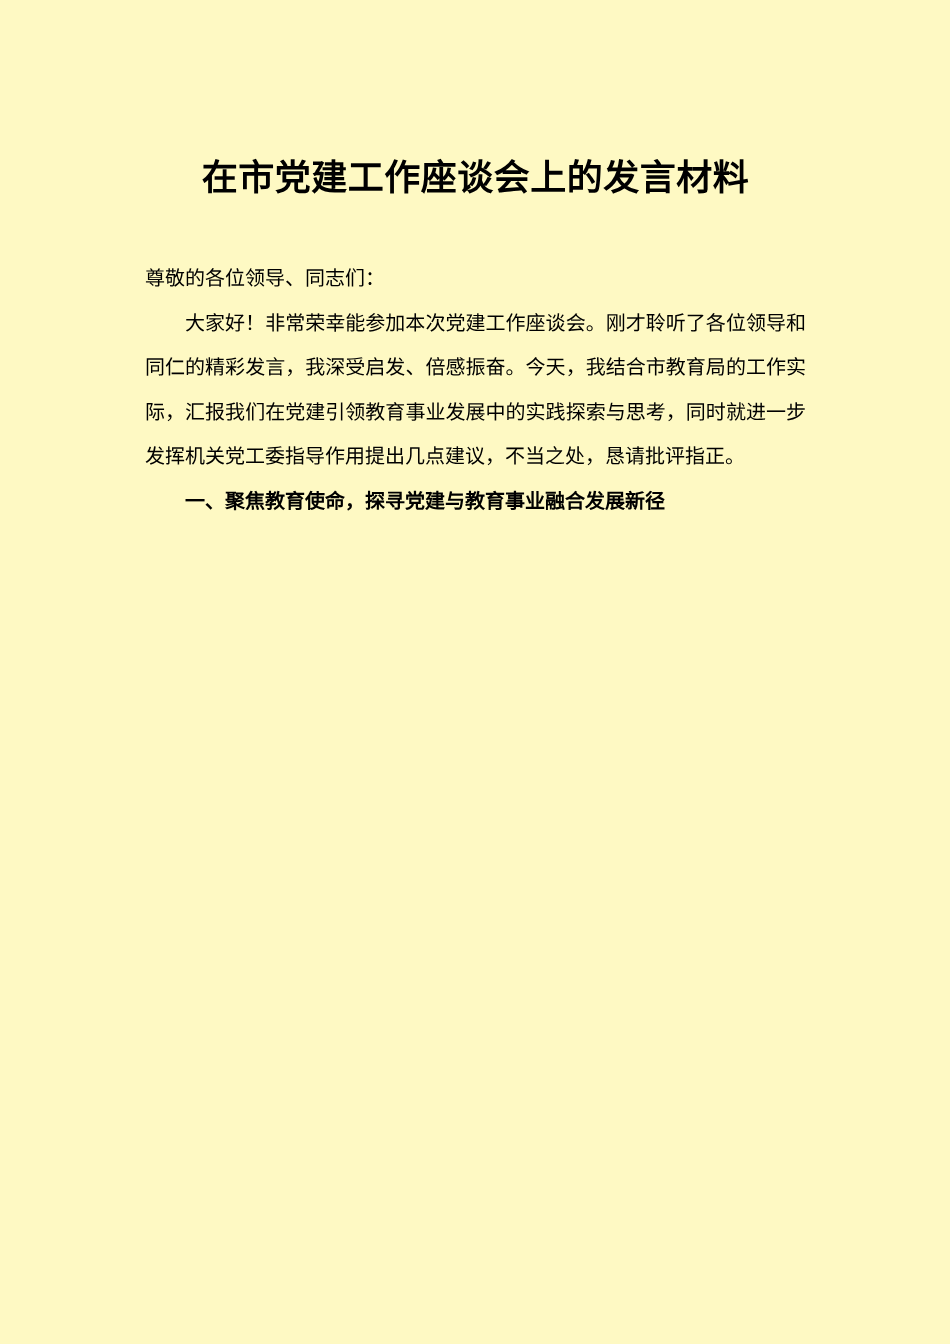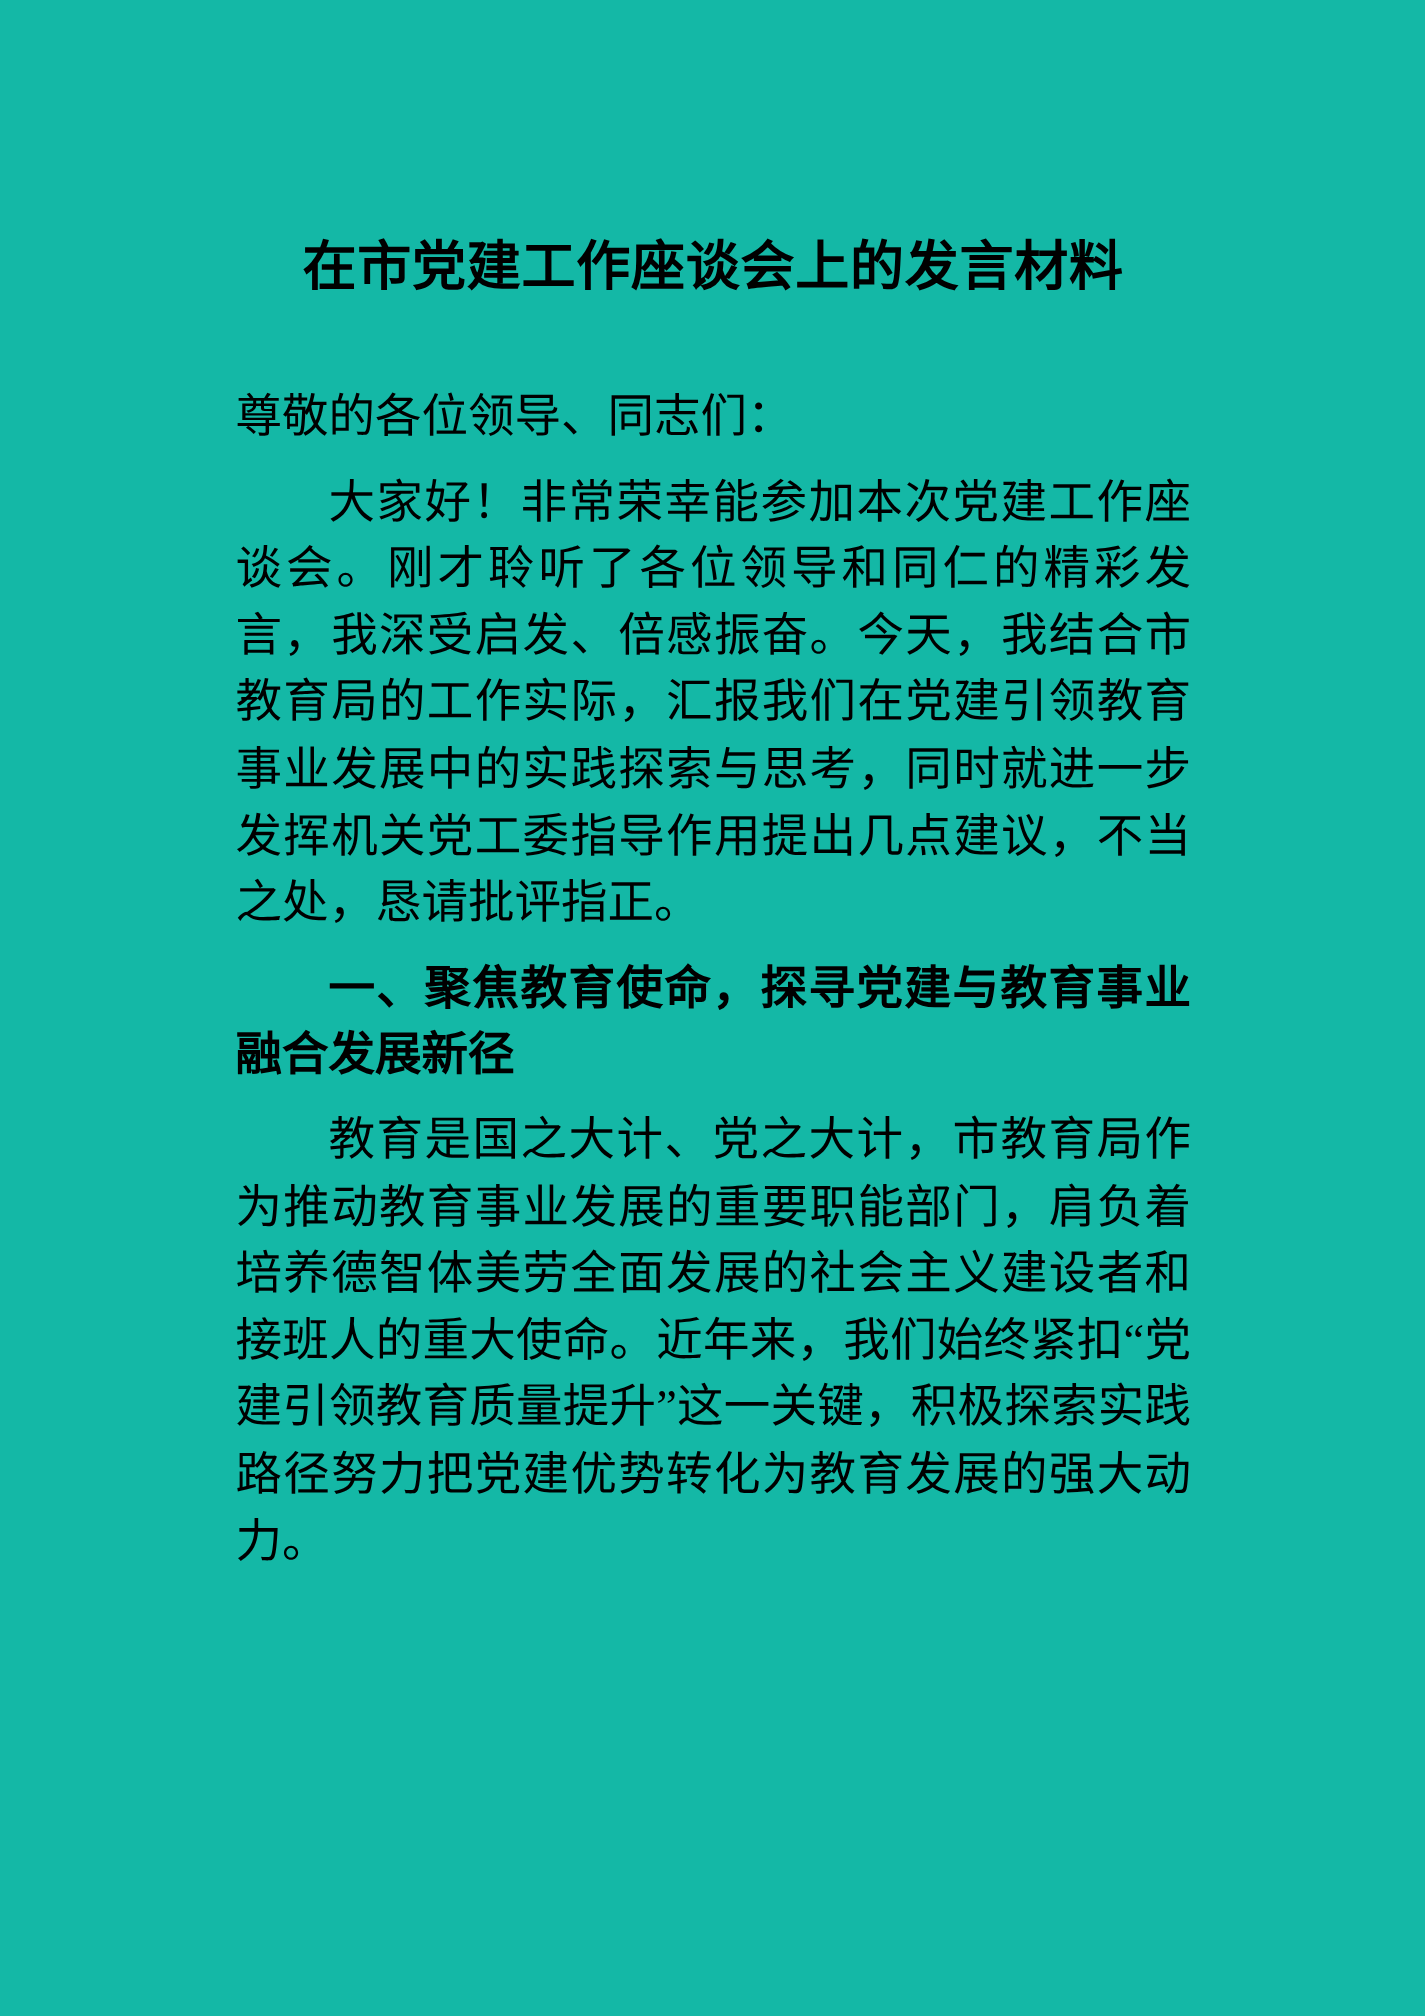--- a/index.html
+++ b/index.html
@@ -5,41 +5,41 @@
   html, body {
     margin: 0;
     padding: 0;
     background: #ffffff;
   }
   .page {
     position: relative;
     width: 950px;
     height: 1344px;
     margin: 0 auto;
-    background: #14b8a6;
+    background: #fef9c3;
     box-sizing: border-box;
     padding: 152px 144px 0 145px;
     overflow: hidden;
     color: #000000;
     font-family: "Liberation Serif", "DejaVu Serif", serif;
   }
   .doc-title {
     margin: 0 0 52px 0;
     font-size: 36px;
     line-height: 52px;
     font-weight: bold;
     text-align: center;
     letter-spacing: 0.5px;
     font-family: "Liberation Serif", "DejaVu Serif", serif;
   }
   .salutation,
   .body-para,
   .section-heading {
-    margin: 12px;
-    font-size: 31px;
+    margin: 0;
+    font-size: 20px;
     line-height: 44.6px;
     text-align: justify;
     text-justify: inter-character;
     word-break: break-all;
   }
   .salutation {
     text-indent: 0;
   }
   .body-para {
     text-indent: 2em;
@@ -57,16 +57,15 @@
 <div class="page">
 
   <h1 class="doc-title">在市党建工作座谈会上的发言材料</h1>
 
   <p class="salutation">尊敬的各位领导、同志们：</p>
 
   <p class="body-para">大家好！非常荣幸能参加本次党建工作座谈会。刚才聆听了各位领导和同仁的精彩发言，我深受启发、倍感振奋。今天，我结合市教育局的工作实际，汇报我们在党建引领教育事业发展中的实践探索与思考，同时就进一步发挥机关党工委指导作用提出几点建议，不当之处，恳请批评指正。</p>
 
   <h2 class="section-heading">一、聚焦教育使命，探寻党建与教育事业融合发展新径</h2>
 
-  <p class="body-para">教育是国之大计、党之大计，市教育局作为推动教育事业发展的重要职能部门，肩负着培养德智体美劳全面发展的社会主义建设者和接班人的重大使命。近年来，我们始终紧扣“党建引领教育质量提升”这一关键，积极探索实践路径努力把党建优势转化为教育发展的强大动力。</p>
 
 
 </div>
 
 </body></html>

